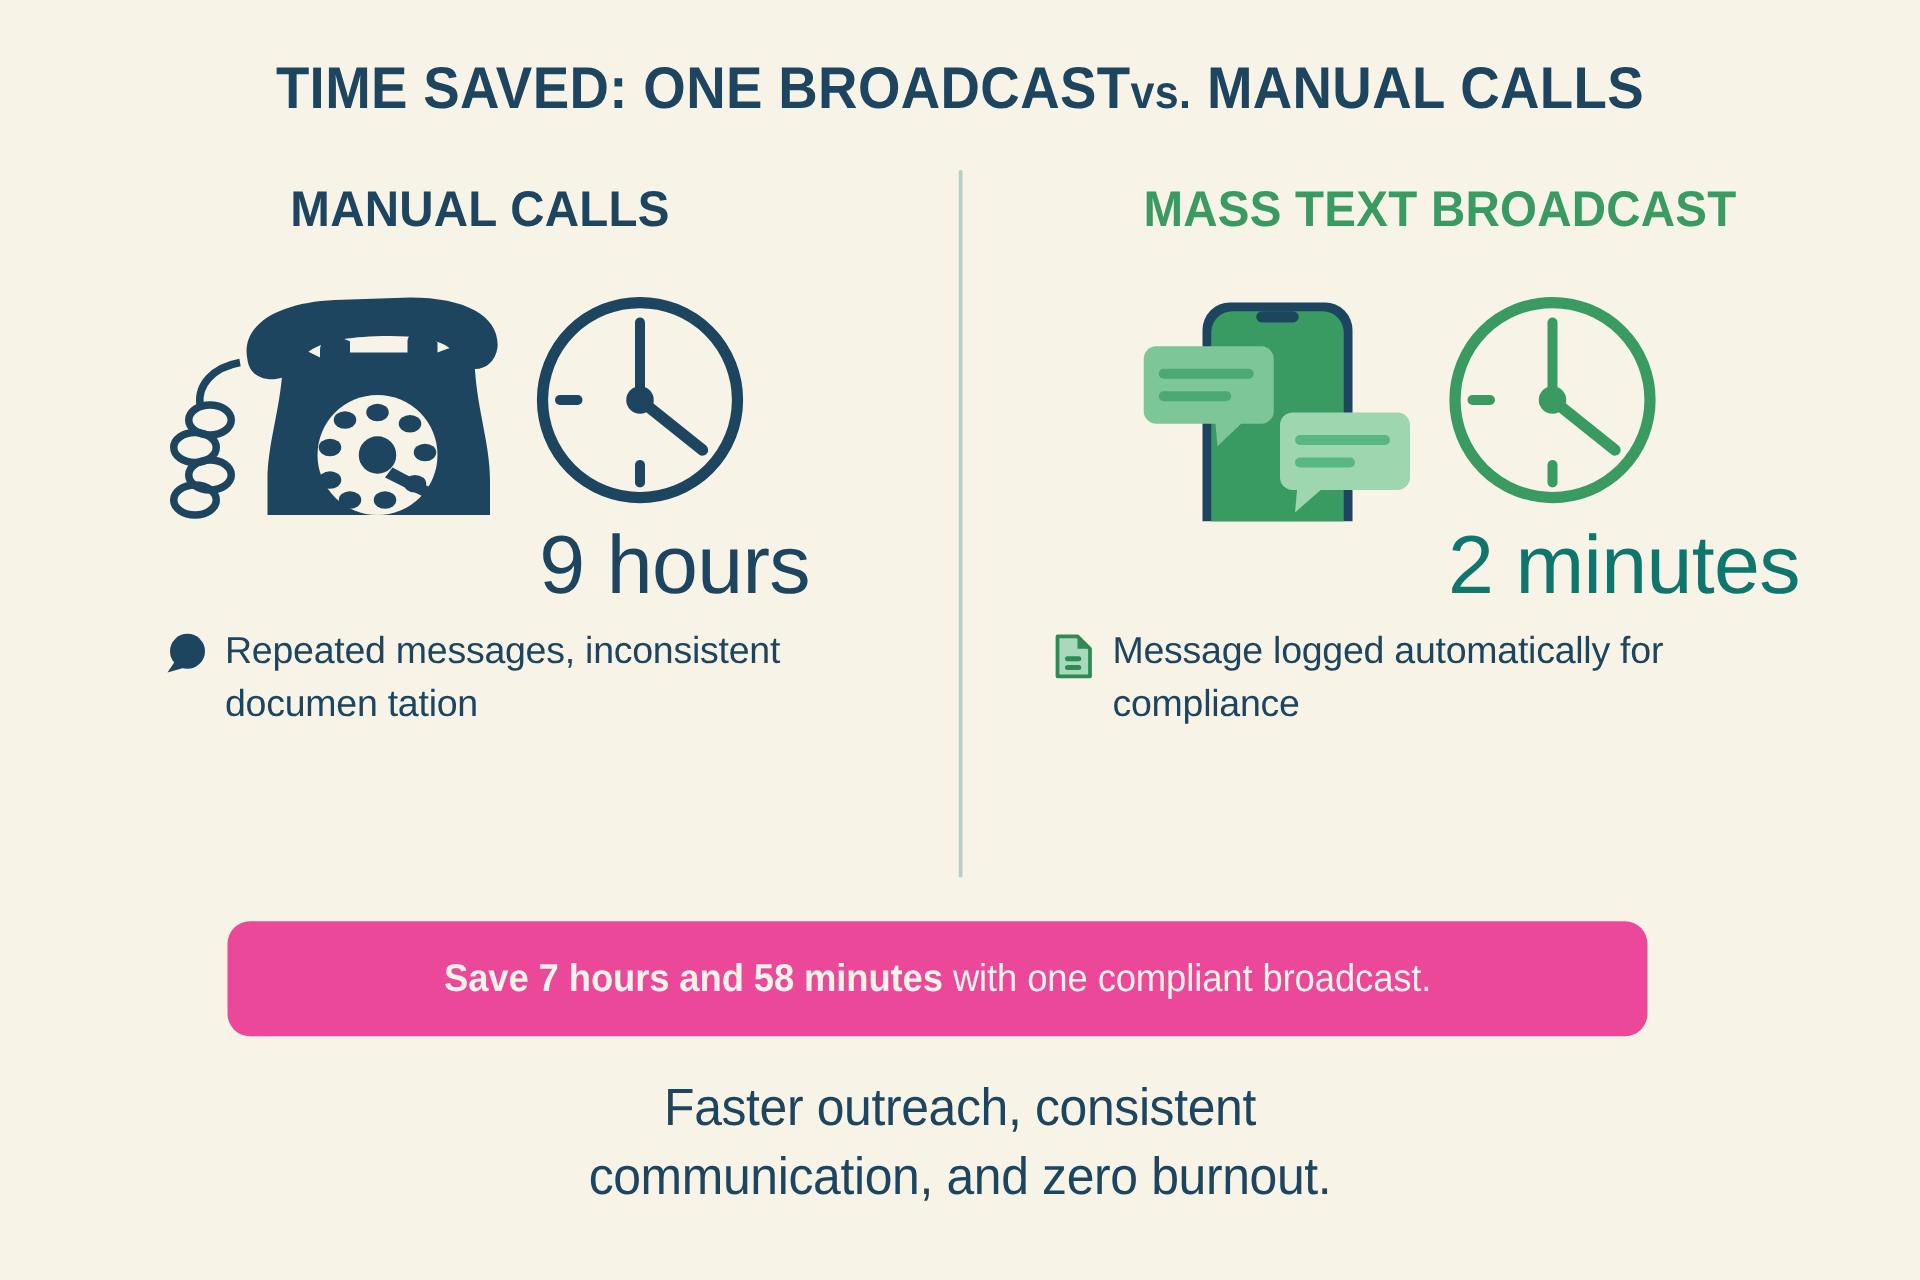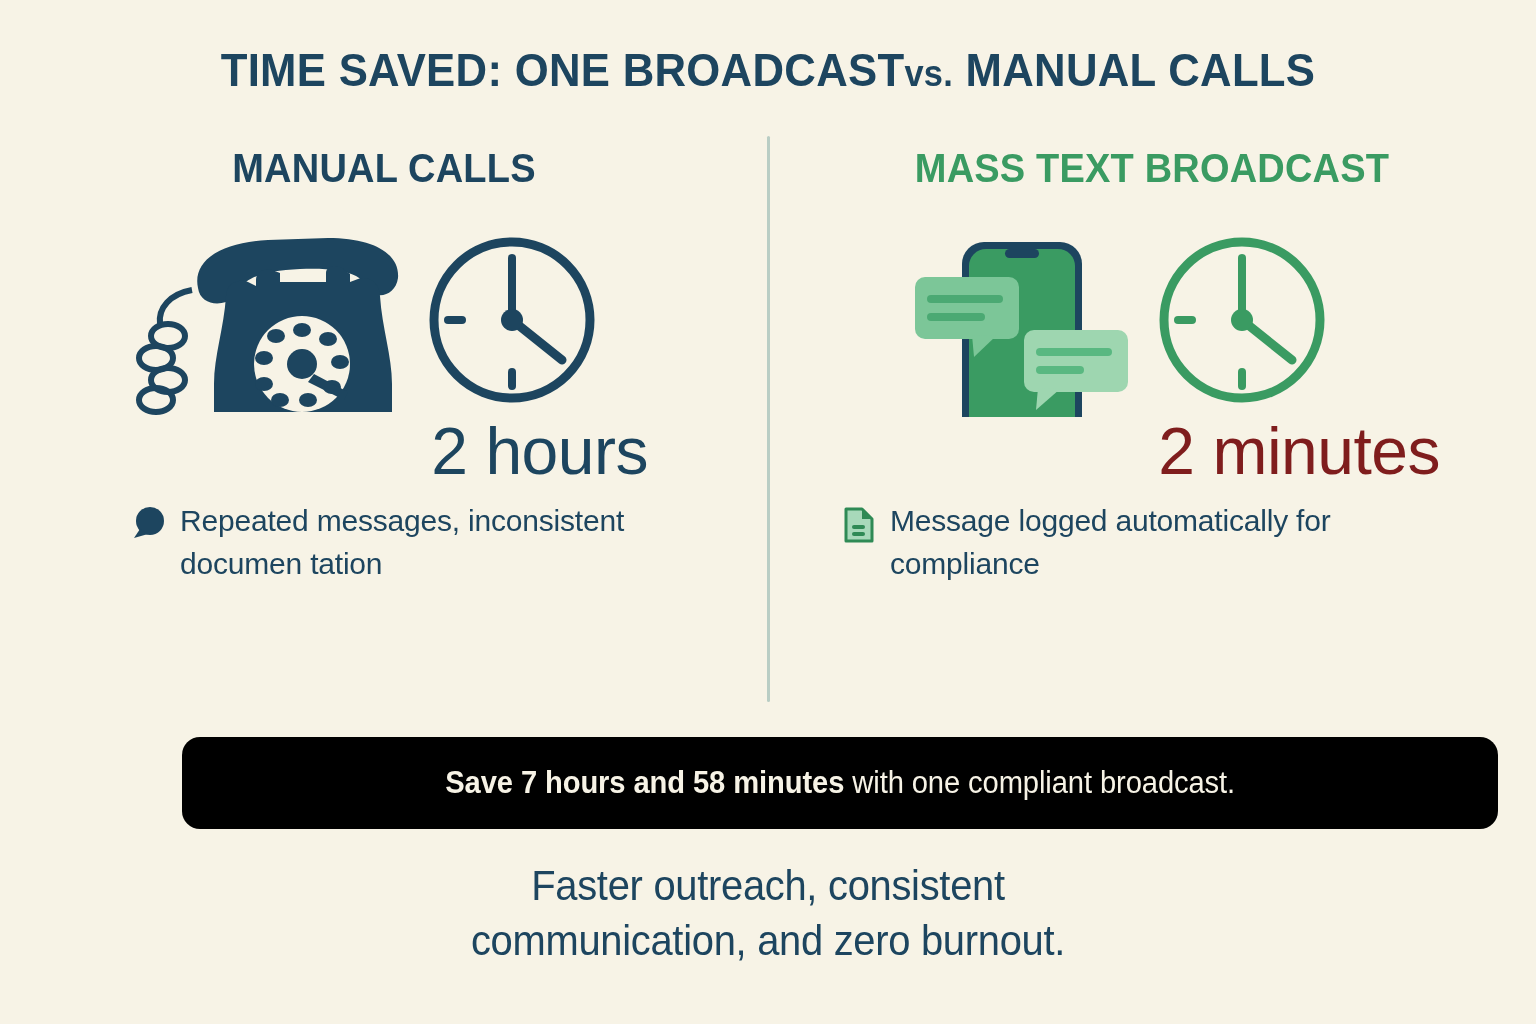--- a/index.html
+++ b/index.html
@@ -74,21 +74,21 @@
   
   .bigval {
     position: absolute;
     font-size: 66px;
     font-weight: normal;
     line-height: 1;
     letter-spacing: -0.5px;
     white-space: nowrap;
   }
   .bigval.left  { left: 0;    width: 648px;  text-align: right; top: 418px; color: #1d455f; }
-  .bigval.right { left: 820px; width: 620px; text-align: right; top: 418px; color: #7f1d1d; }
+  .bigval.right { left: 820px; width: 620px; text-align: right; top: 418px; color: #0f766e; }
 
   
   .bullets { position: absolute; width: 620px; }
   .bullets.left  { left: 126px; top: 500px; }
   .bullets.right { left: 836px; top: 500px; }
 
   .bullet {
     display: flex;
     align-items: flex-start;
     margin-bottom: 22px;
@@ -108,23 +108,23 @@
     color: #1d455f;
     letter-spacing: -0.2px;
     padding-left: 8px;
   }
 
   
   .banner {
     position: absolute;
     left: 182px;
     top: 737px;
-    width: 1316px;
+    width: 1136px;
     height: 92px;
-    background: #000000;
+    background: #ec4899;
     border-radius: 18px;
     display: flex;
     align-items: center;
     justify-content: center;
   }
   .banner-text {
     color: #f7f3e6;
     font-size: 31px;
     letter-spacing: -0.1px;
     transform: scaleX(0.94);
@@ -241,21 +241,21 @@
         <circle cx="330" cy="88" r="78" fill="none" stroke="#3a9b62" stroke-width="9"></circle>
         <line x1="330" y1="88" x2="330" y2="26" stroke="#3a9b62" stroke-width="8" stroke-linecap="round"></line>
         <line x1="330" y1="88" x2="380" y2="128" stroke="#3a9b62" stroke-width="9" stroke-linecap="round"></line>
         <circle cx="330" cy="88" r="11" fill="#3a9b62"></circle>
         <line x1="266" y1="88" x2="280" y2="88" stroke="#3a9b62" stroke-width="8" stroke-linecap="round"></line>
         <line x1="330" y1="140" x2="330" y2="154" stroke="#3a9b62" stroke-width="8" stroke-linecap="round"></line>
       </g>
     </svg>
   </div>
 
-  <div class="bigval left">2 hours</div>
+  <div class="bigval left">9 hours</div>
   <div class="bigval right">2 minutes</div>
 
   <div class="bullets left">
     <div class="bullet">
       <span class="bullet-icon">
         <svg width="34" height="34" viewBox="0 0 34 34">
           <circle cx="18" cy="15" r="14" fill="#1d455f"></circle>
           <path d="M8 23 L 2 32 L 16 28 Z" fill="#1d455f"></path>
         </svg>
       </span>

